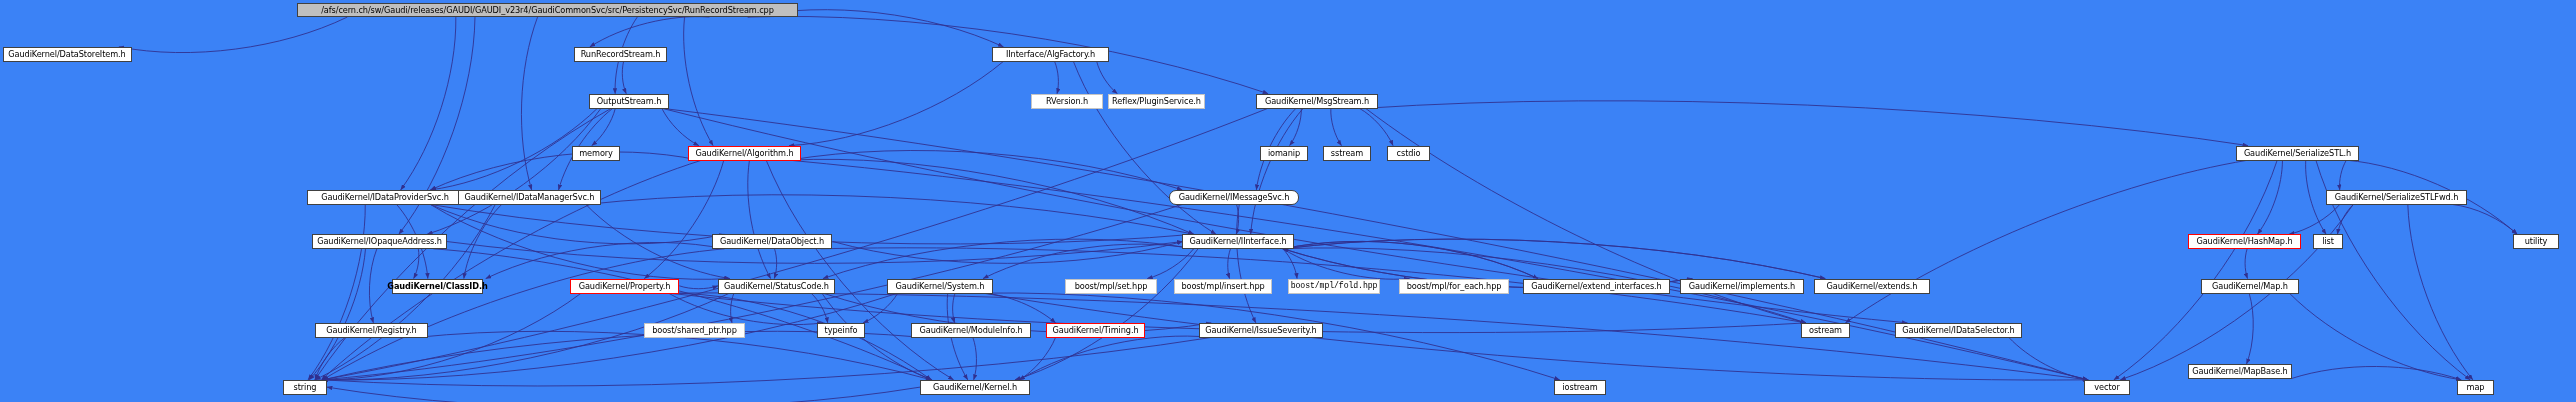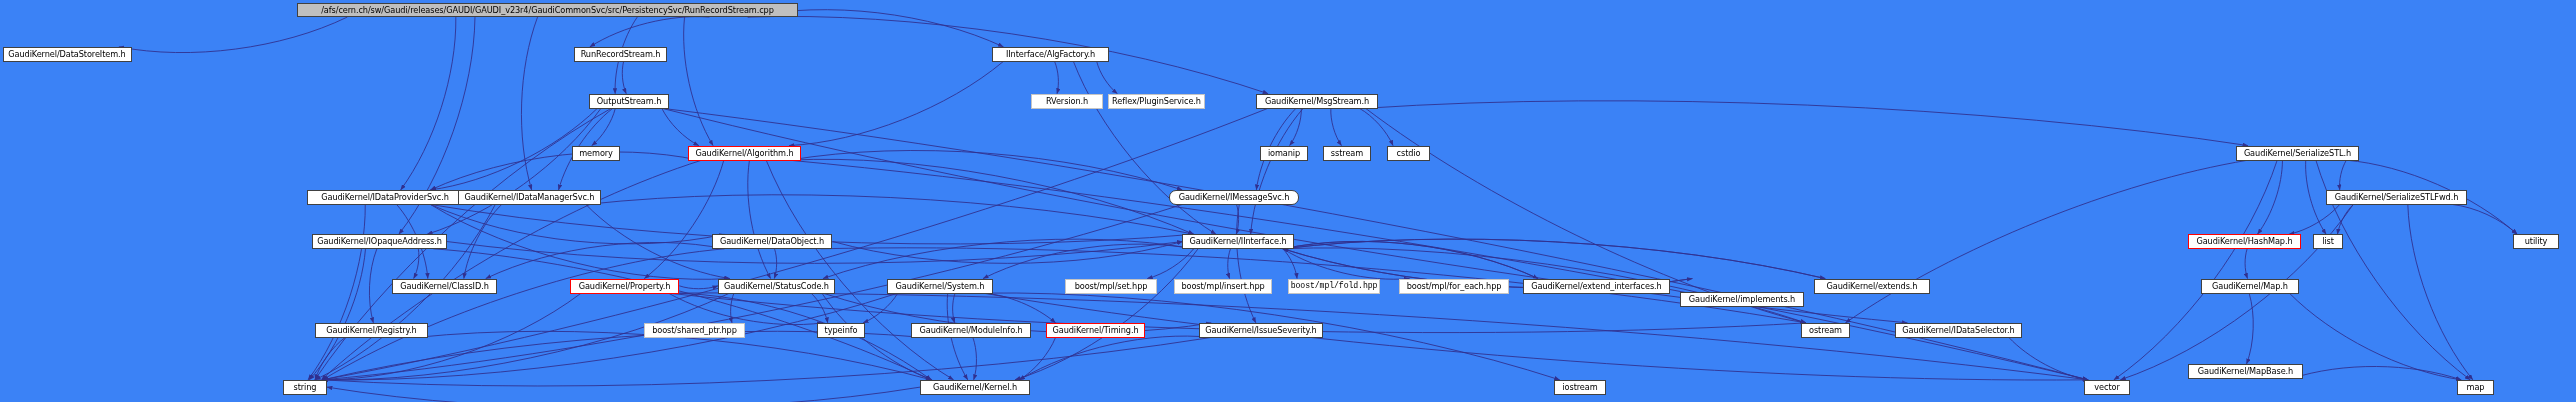--- a/index.html
+++ b/index.html
@@ -235,21 +235,21 @@
       </div>
       <div class="node hi" style="left: 2188px; top: 234px; width: 113px;">
         <span>GaudiKernel/HashMap.h</span>
       </div>
       <div class="node" style="left: 2313px; top: 234px; width: 30px;">
         <span>list</span>
       </div>
       <div class="node" style="left: 2513px; top: 234px; width: 46px;">
         <span>utility</span>
       </div>
-      <div class="node" style="left: 392px; top: 279px; width: 105px;">
+      <div class="node" style="left: 392px; top: 279px; width: 91px; font-weight: bold;">
         <span>GaudiKernel/ClassID.h</span>
       </div>
       <div class="node hi" style="left: 570px; top: 279px; width: 109px;">
         <span>GaudiKernel/Property.h</span>
       </div>
       <div class="node" style="left: 718px; top: 279px; width: 117px;">
         <span>GaudiKernel/StatusCode.h</span>
       </div>
       <div class="node" style="left: 887px; top: 279px; width: 106px;">
         <span>GaudiKernel/System.h</span>
@@ -262,21 +262,21 @@
       </div>
       <div class="node sys" style="left: 1288px; top: 279px; width: 92px; font-family: Liberation Mono, monospace;">
         <span>boost/mpl/fold.hpp</span>
       </div>
       <div class="node sys" style="left: 1399px; top: 279px; width: 110px;">
         <span>boost/mpl/for_each.hpp</span>
       </div>
       <div class="node" style="left: 1523px; top: 279px; width: 147px;">
         <span>GaudiKernel/extend_interfaces.h</span>
       </div>
-      <div class="node" style="left: 1680px; top: 279px; width: 124px; margin-top: 13px;">
+      <div class="node" style="left: 1680px; top: 279px; width: 124px;">
         <span>GaudiKernel/implements.h</span>
       </div>
       <div class="node" style="left: 1814px; top: 279px; width: 116px;">
         <span>GaudiKernel/extends.h</span>
       </div>
       <div class="node" style="left: 2201px; top: 279px; width: 98px;">
         <span>GaudiKernel/Map.h</span>
       </div>
       <div class="node" style="left: 315px; top: 323px; width: 113px;">
         <span>GaudiKernel/Registry.h</span>
@@ -295,21 +295,21 @@
       </div>
       <div class="node" style="left: 1199px; top: 323px; width: 124px;">
         <span>GaudiKernel/IssueSeverity.h</span>
       </div>
       <div class="node" style="left: 1801px; top: 323px; width: 49px;">
         <span>ostream</span>
       </div>
       <div class="node" style="left: 1895px; top: 323px; width: 127px;">
         <span>GaudiKernel/IDataSelector.h</span>
       </div>
-      <div class="node" style="left: 2188px; top: 364px; width: 115px;">
+      <div class="node" style="left: 2188px; top: 364px; width: 104px;">
         <span>GaudiKernel/MapBase.h</span>
       </div>
       <div class="node" style="left: 283px; top: 380px; width: 44px;">
         <span>string</span>
       </div>
       <div class="node" style="left: 920px; top: 380px; width: 110px;">
         <span>GaudiKernel/Kernel.h</span>
       </div>
       <div class="node" style="left: 1554px; top: 380px; width: 52px;">
         <span>iostream</span>

